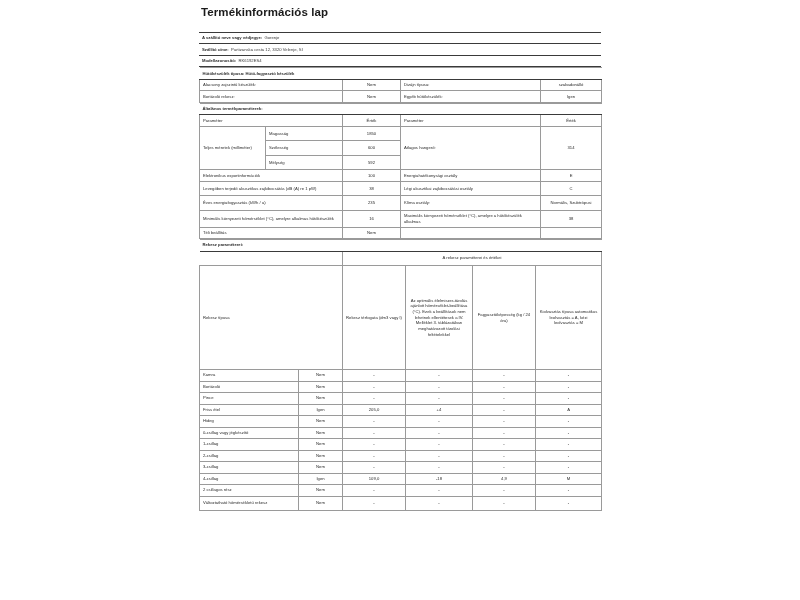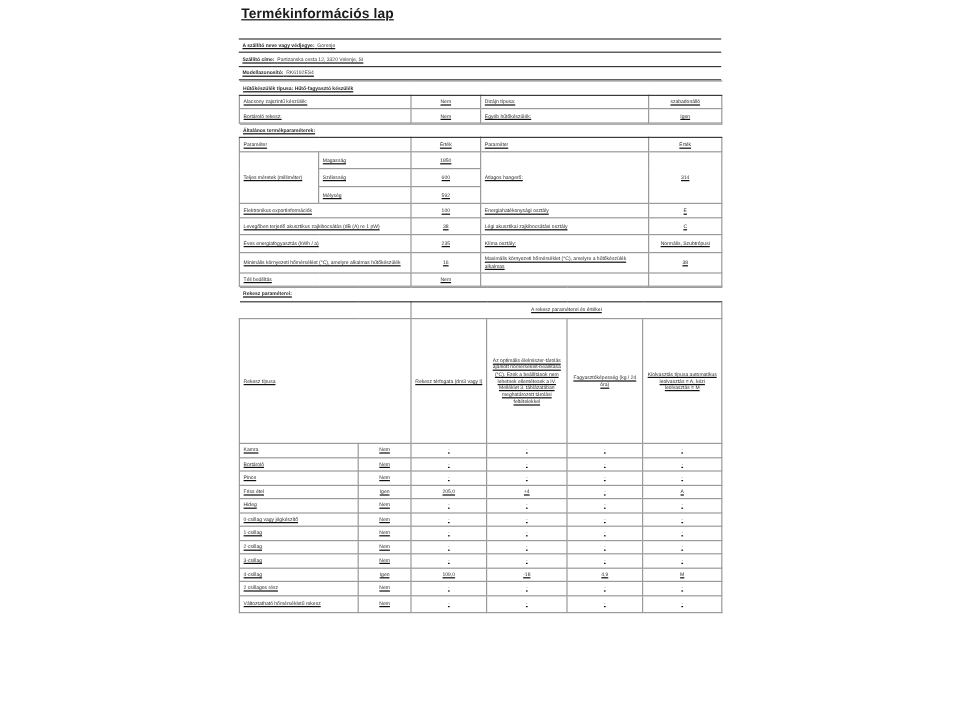--- a/index.html
+++ b/index.html
@@ -13,21 +13,20 @@
     overflow: hidden;
     font-family: "Liberation Sans", sans-serif;
     color: #111111;
     -webkit-font-smoothing: antialiased;
   }
   #sheet {
     position: absolute;
     left: 199px;
     top: 0;
     width: 402px;
-    text-decoration: underline;
   }
   .doc-title {
     font-size: 11.5px;
     font-weight: bold;
     color: #1a1a1a;
     letter-spacing: 0.1px;
     margin: 6px 0 12px 2px;
     line-height: 1.2;
   }
   table.t {

